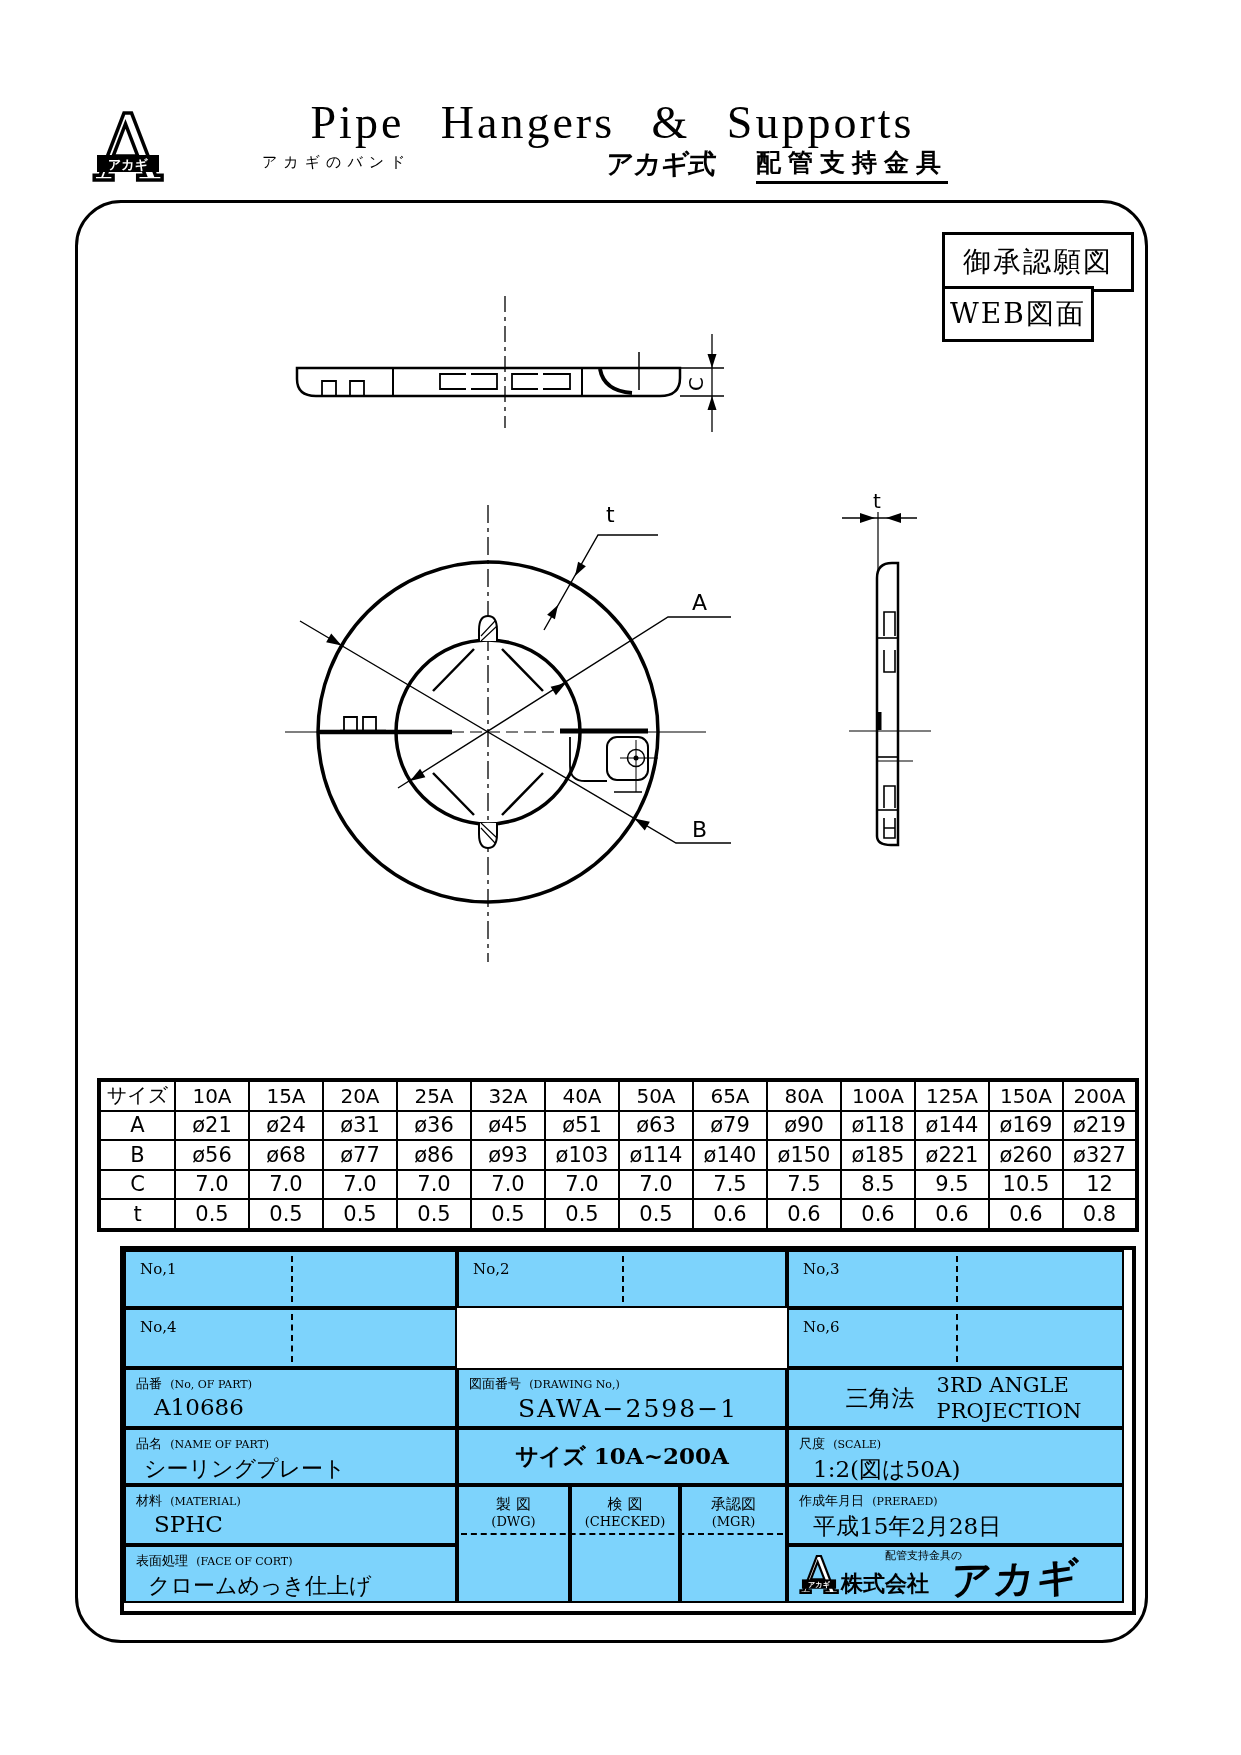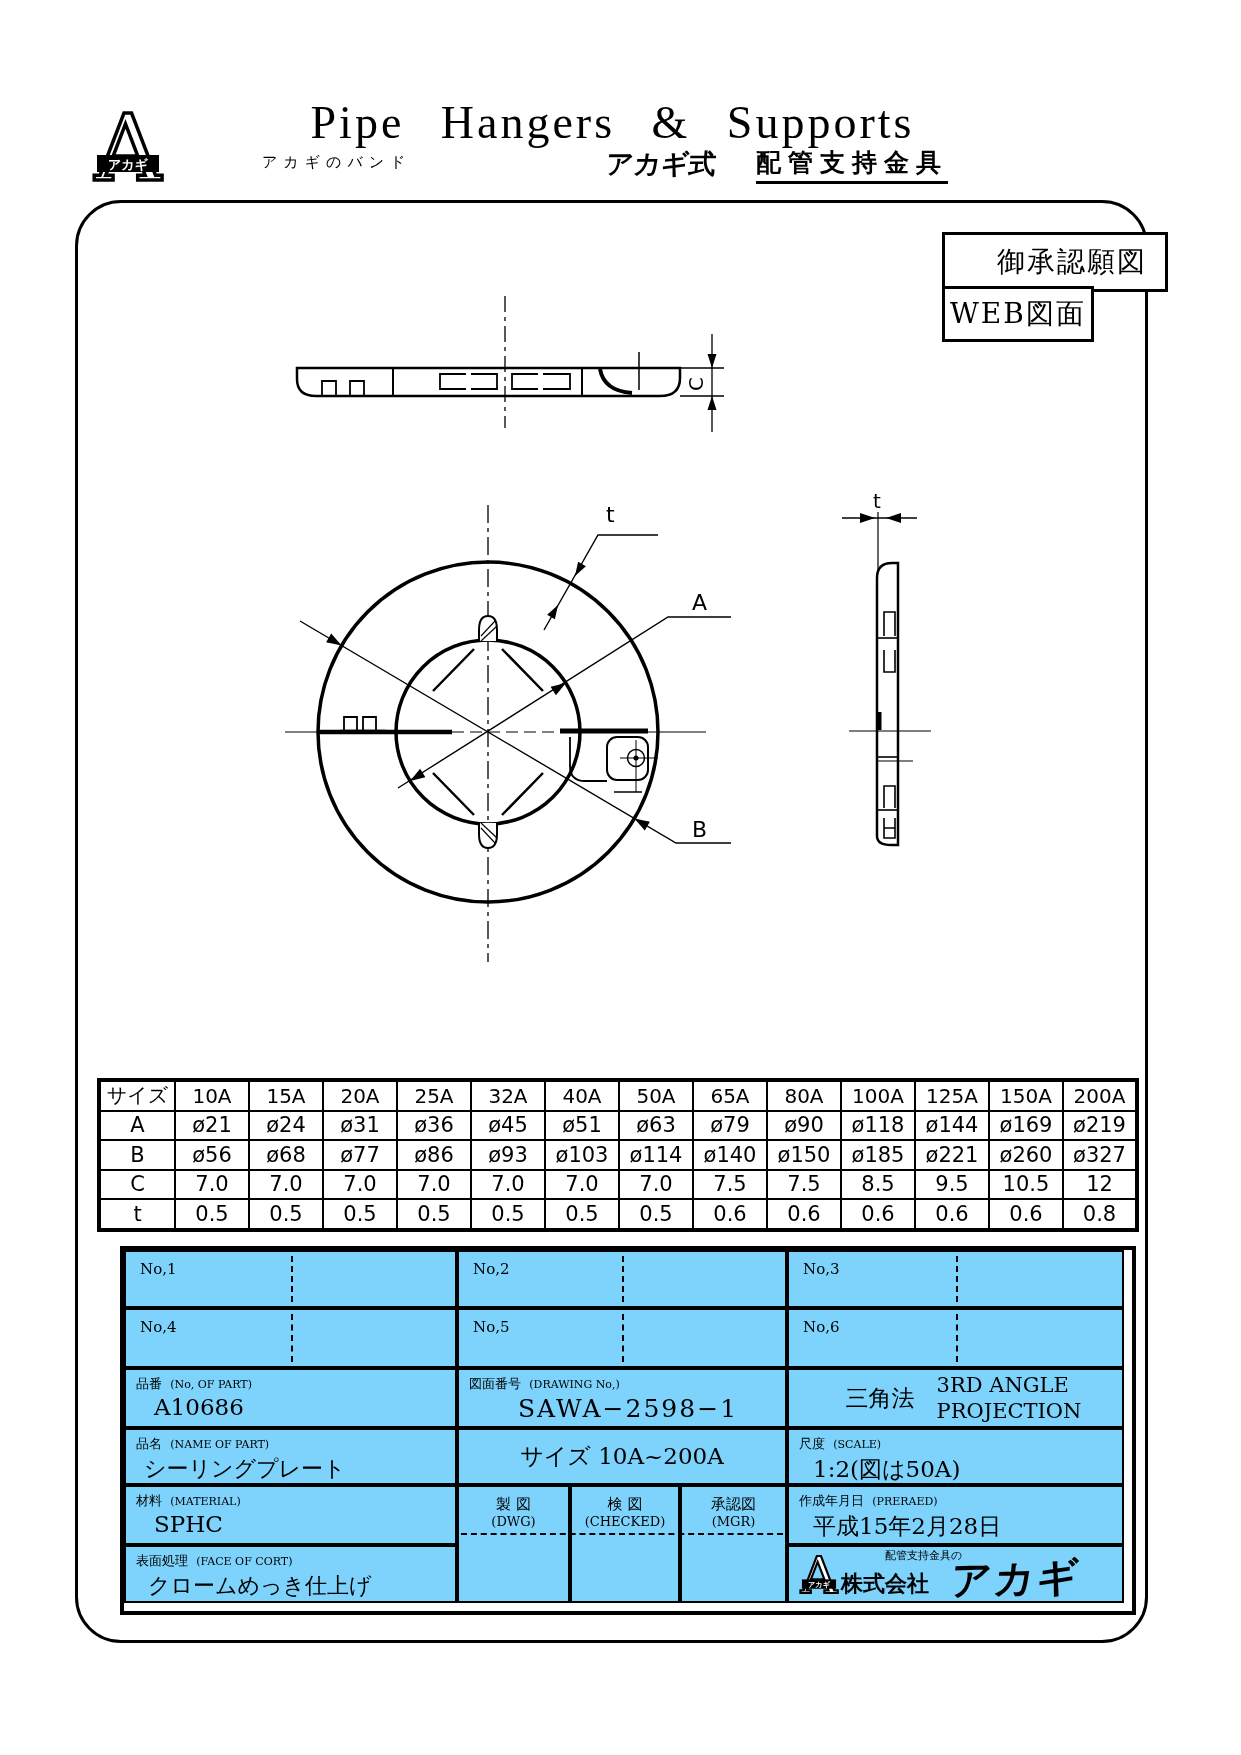--- a/index.html
+++ b/index.html
@@ -8,21 +8,21 @@
   
   .main-title{position:absolute;left:0;top:96px;width:1225px;text-align:center;
     font-family:"Liberation Serif","DejaVu Serif",serif;font-size:46px;letter-spacing:3px;word-spacing:22px;}
   .sub-left{position:absolute;left:262px;top:153px;font-size:15px;letter-spacing:6px;}
   .sub-brand{position:absolute;left:606px;top:146px;font-size:27px;font-weight:900;transform:skewX(-6deg);}
   .sub-right{position:absolute;left:756px;top:146px;font-size:25px;font-weight:bold;letter-spacing:7px;border-bottom:3px solid #000;padding-bottom:2px;}
   
   .frame{position:absolute;left:75px;top:200px;width:1067px;height:1437px;border:3px solid #000;border-radius:46px;}
   .stamp{position:absolute;border:3px solid #000;background:#fff;display:flex;align-items:center;justify-content:center;
     font-family:"DejaVu Serif",serif;font-size:28px;letter-spacing:2px;}
-  .stamp1{left:942px;top:232px;width:186px;height:54px;padding-left:34px;}
+  .stamp1{left:942px;top:232px;width:186px;height:54px;}
   .stamp2{left:942px;top:286px;width:146px;height:50px;}
   
   table.size-table{position:absolute;left:97px;top:1038px;border-collapse:collapse;table-layout:fixed;border:4px solid #000;margin-top:40px;}
   table.size-table td{border:2.5px solid #000;text-align:center;vertical-align:middle;font-size:21px;height:27.5px;padding:0;white-space:nowrap;}
   table.size-table tr.hdr td{font-size:20px;}
   
   .tblock{position:absolute;left:120px;top:1246px;width:1008px;height:361px;border:4px solid #000;box-sizing:content-box;}
   .cell{position:absolute;border:2px solid #000;box-sizing:border-box;background:#7dd3fc;}
   .lblrow{font-size:13px;padding:5px 0 0 10px;font-family:"DejaVu Serif",serif;white-space:nowrap;}
   .lbl-en{font-size:11px;}
@@ -252,24 +252,20 @@
       <i class="nodash"></i>
     </div>
     <div class="cell nocell" style="left:663px;top:0;width:337px;height:58px;">
       <div class="nolab">No,3</div>
       <i class="nodash"></i>
     </div>
     <div class="cell nocell" style="left:0;top:58px;width:333px;height:60px;">
       <div class="nolab">No,4</div>
       <i class="nodash"></i>
     </div>
-    <div class="cell nocell" style="left:333px;top:58px;width:330px;height:60px;">
-      <div class="nolab">No,5</div>
-      <i class="nodash"></i>
-    </div>
     <div class="cell nocell" style="left:663px;top:58px;width:337px;height:60px;">
       <div class="nolab">No,6</div>
       <i class="nodash"></i>
     </div>
 
     <div class="cell" style="left:0;top:118px;width:333px;height:60px;">
       <div class="lblrow"><span>品番</span>&nbsp;&nbsp;<span class="lbl-en">(No, OF PART)</span></div>
       <div class="val">A10686</div>
     </div>
     <div class="cell" style="left:333px;top:118px;width:330px;height:60px;">
@@ -281,21 +277,21 @@
       <div class="pe">
         <div>3RD  ANGLE</div>
         <div>PROJECTION</div>
       </div>
     </div>
 
     <div class="cell" style="left:0;top:178px;width:333px;height:57px;">
       <div class="lblrow"><span>品名</span>&nbsp;&nbsp;<span class="lbl-en">(NAME OF PART)</span></div>
       <div class="val" style="padding-left:18px;font-size:22px;">シーリングプレート</div>
     </div>
-    <div class="cell centerval" style="left:333px;top:178px;width:330px;height:57px;">
+    <div class="cell centerval" style="left:333px;top:178px;width:330px;height:57px;font-weight:bold;">
       <span>サイズ 10A~200A</span>
     </div>
     <div class="cell" style="left:663px;top:178px;width:337px;height:57px;">
       <div class="lblrow"><span>尺度</span>&nbsp;&nbsp;<span class="lbl-en">(SCALE)</span></div>
       <div class="val" style="padding-left:24px;">1:2(図は50A)</div>
     </div>
 
     <div class="cell" style="left:0;top:235px;width:333px;height:60px;">
       <div class="lblrow"><span>材料</span>&nbsp;&nbsp;<span class="lbl-en">(MATERIAL)</span></div>
       <div class="val">SPHC</div>

